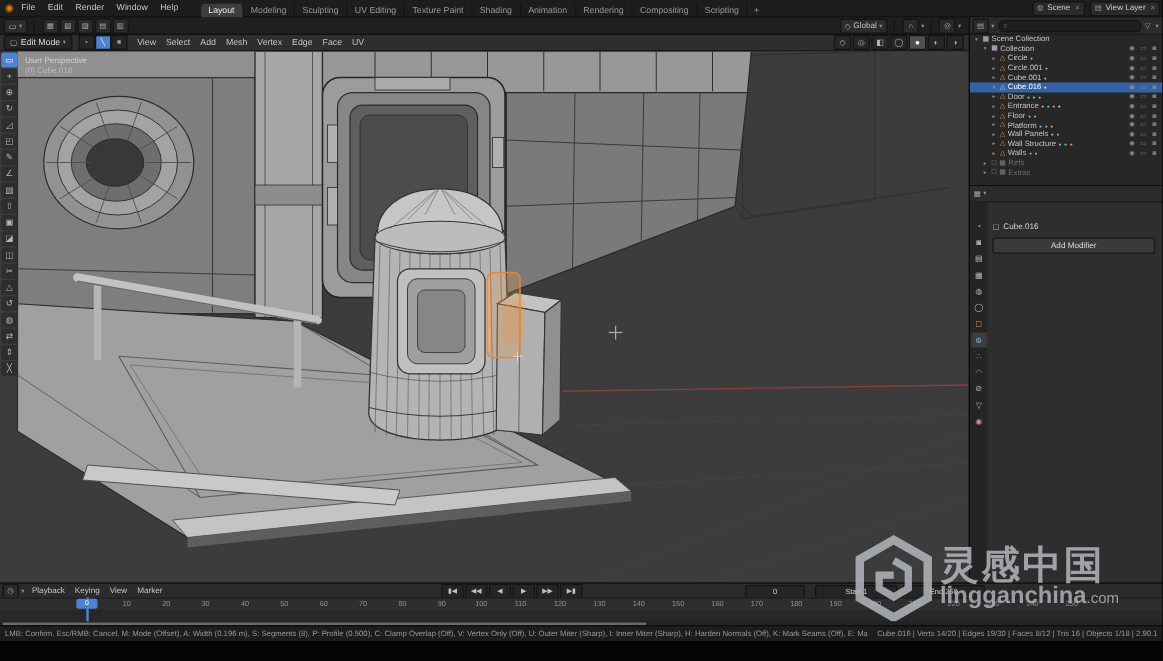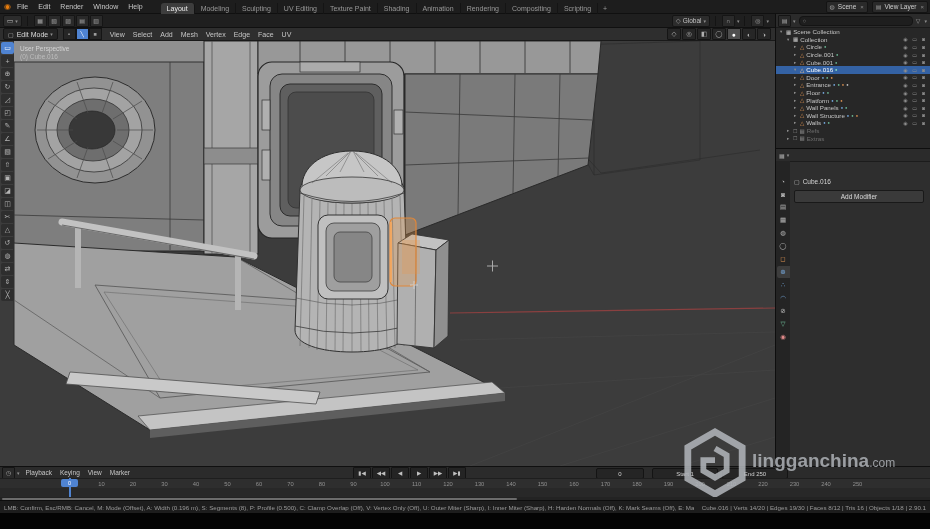--- a/index.html
+++ b/index.html
@@ -656,17 +656,18 @@
     <span id="status-right">Cube.016 | Verts 14/20 | Edges 19/30 | Faces 8/12 | Tris 16 | Objects 1/18 | 2.90.1</span>
   </div>
   <div id="blackstrip" class="region"></div>
 
   <div id="watermark" class="region">
     <svg width="66" height="70" viewBox="0 0 68 72">
       <path d="M34,5 L62,21 L62,53 L34,69 L6,53 L6,21 Z" fill="none" stroke="#b3b7bc" stroke-width="7"></path>
       <path d="M34,22 L46,29 L46,45 L34,52 L22,45 L22,34 L34,34" fill="none" stroke="#b3b7bc" stroke-width="6"></path>
     </svg>
     <div id="wm-text">
+      <div id="wm-title">灵感中国</div>
       <div id="wm-sub"><span>lingganchina</span><span class="tld">.com</span></div>
     </div>
   </div>
 
 </div>
 
 </body></html>

